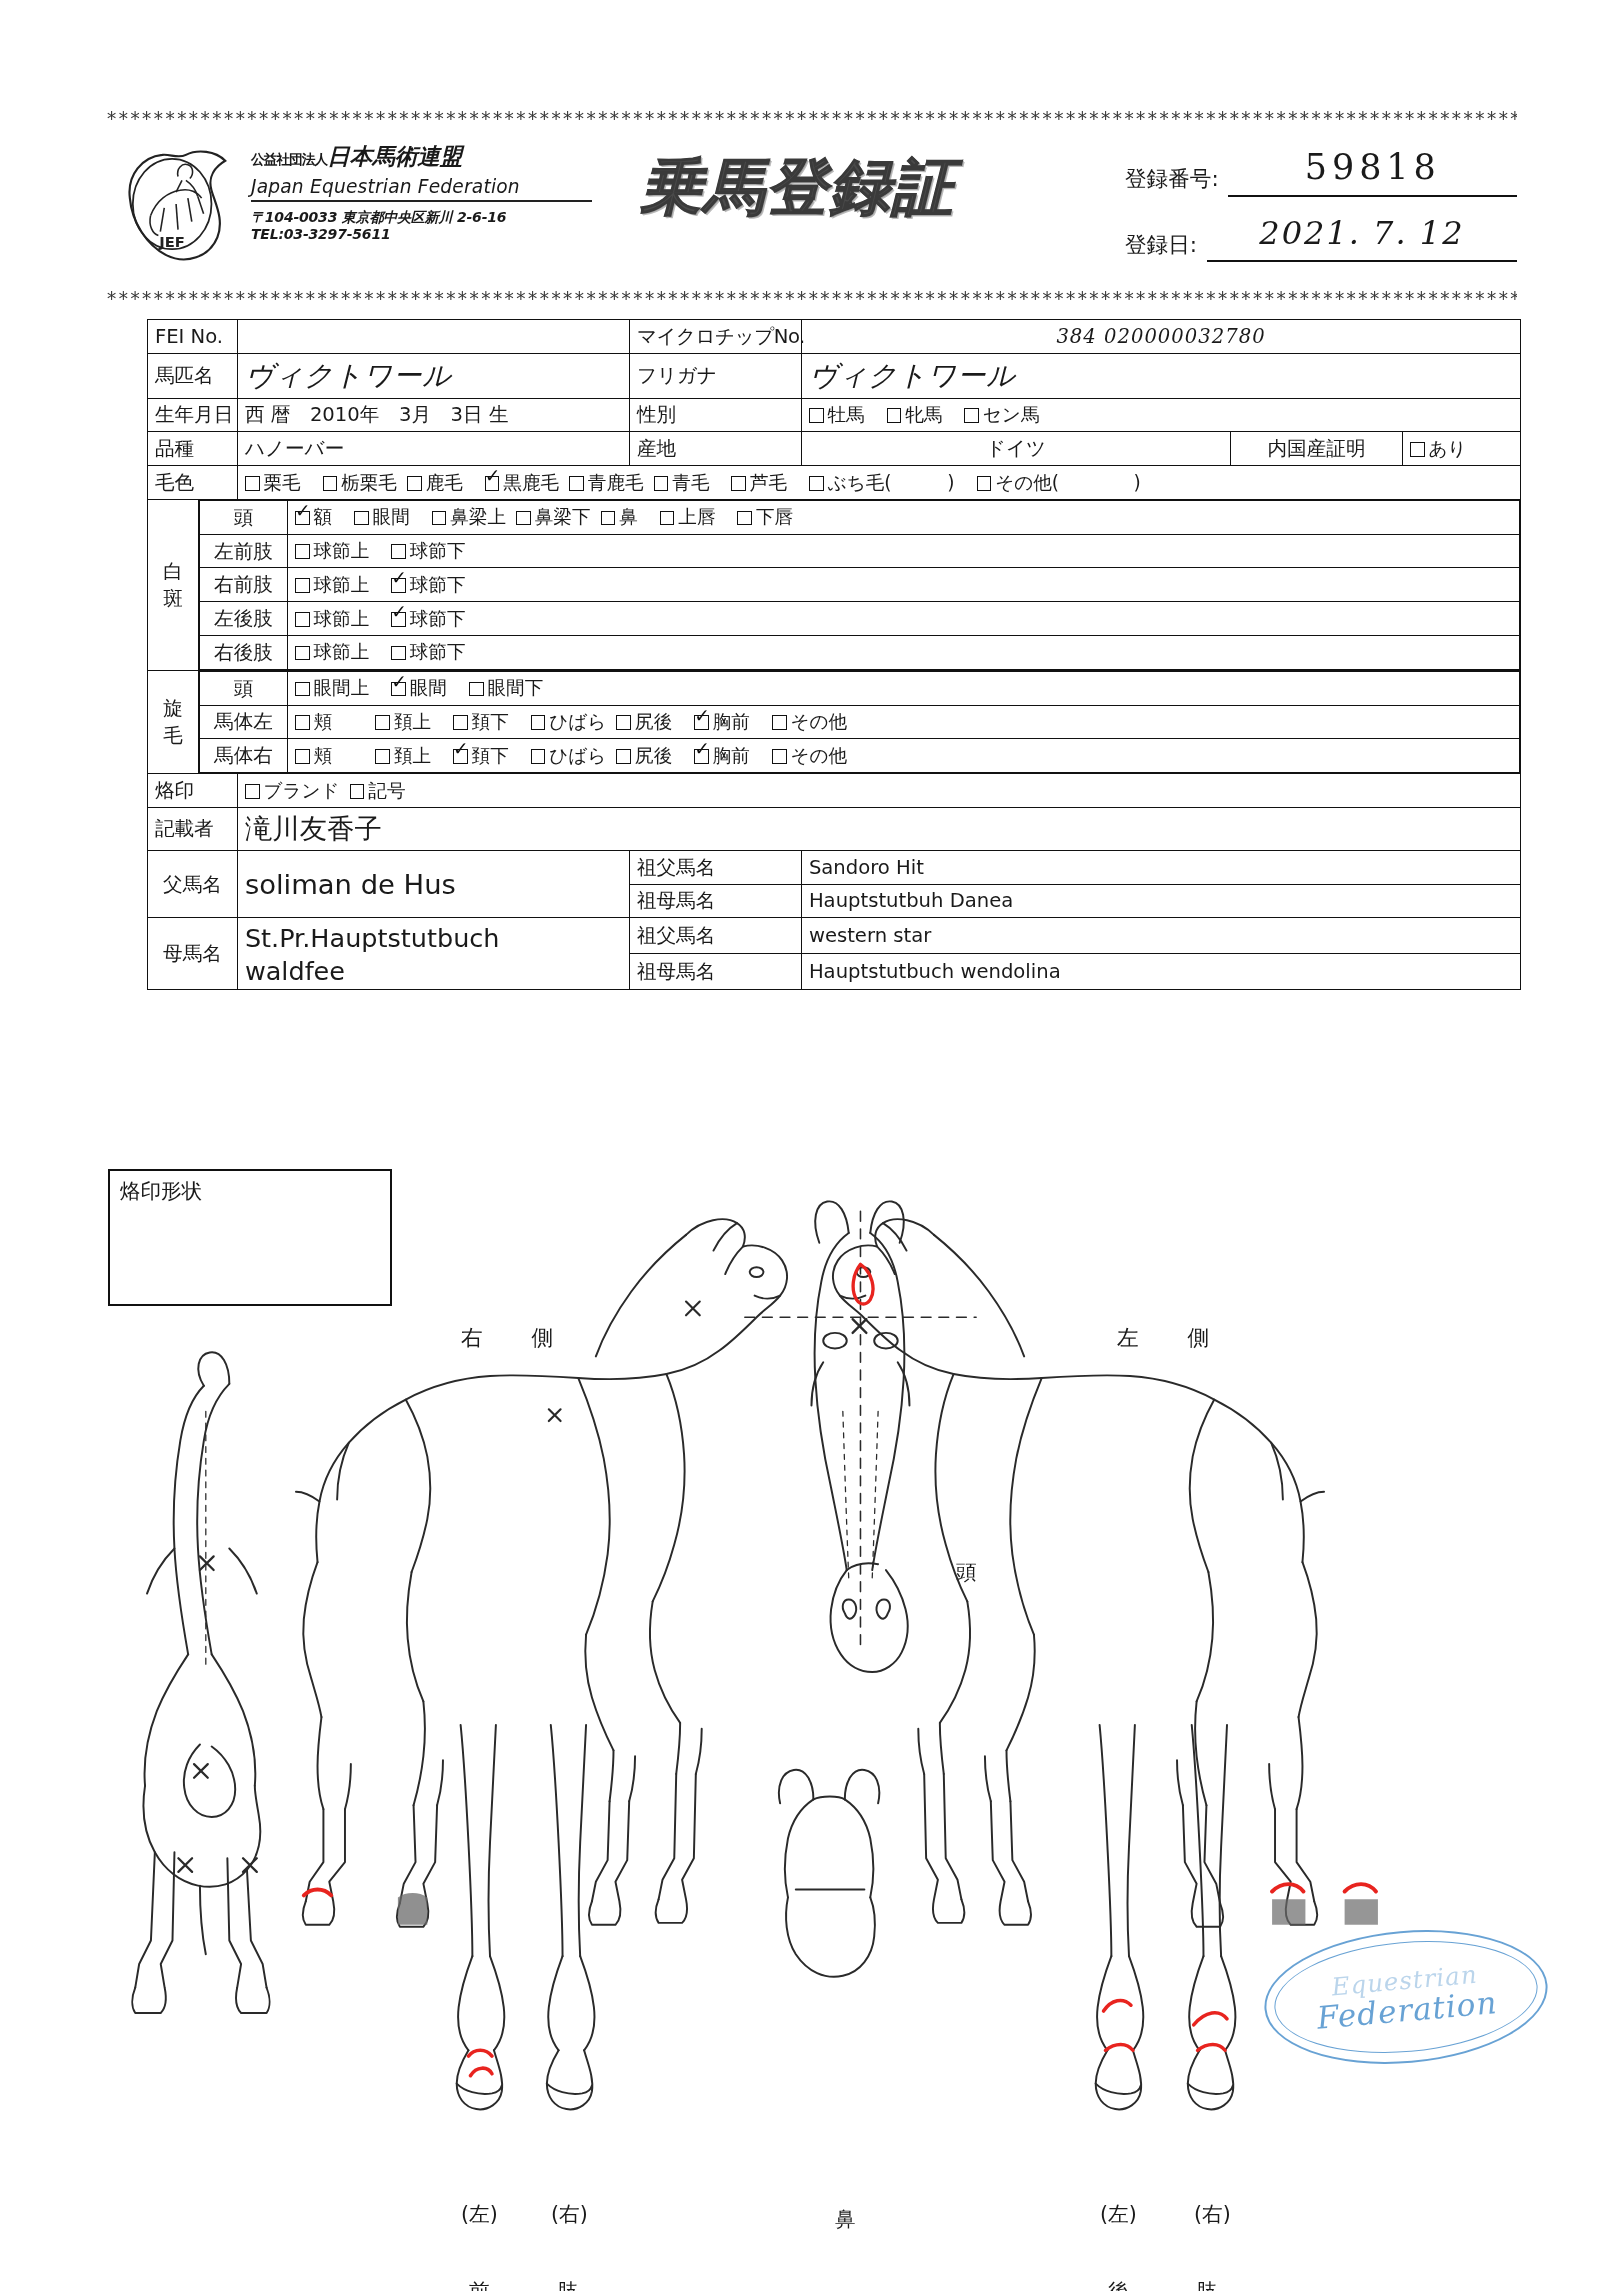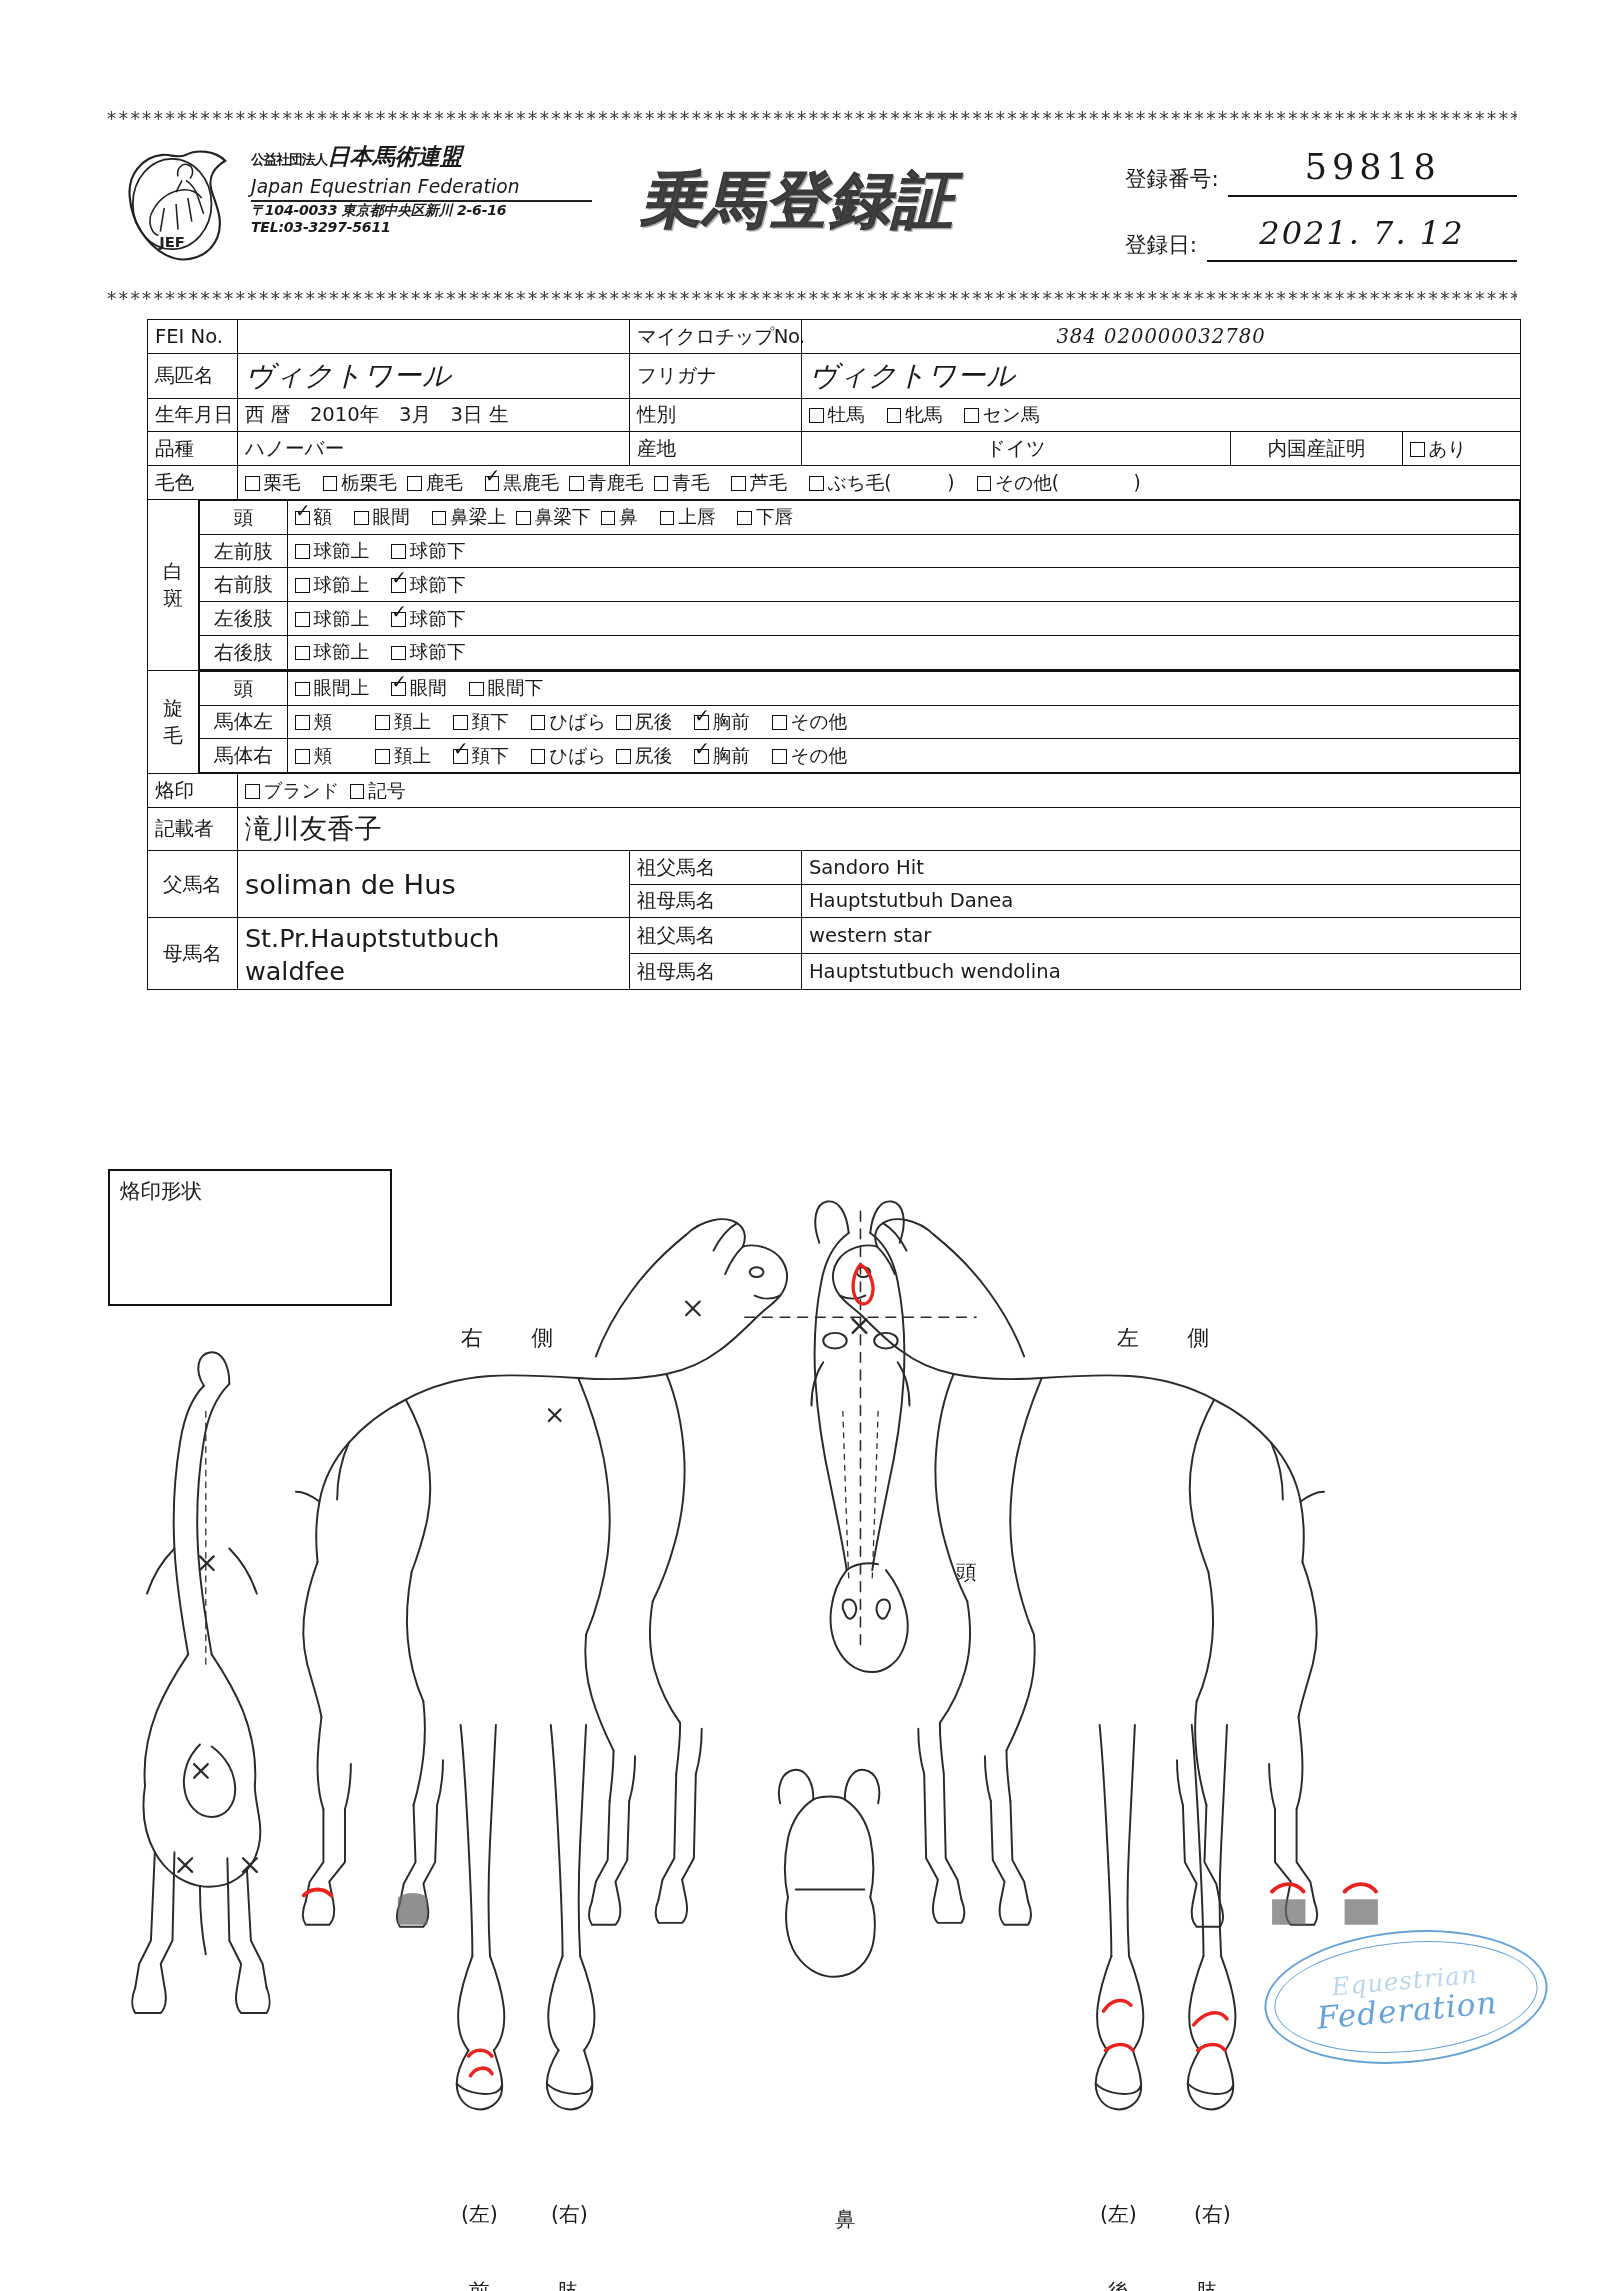--- a/index.html
+++ b/index.html
@@ -26,24 +26,24 @@
 
   
   .header { position:absolute; left:106px; top:137px; width:1411px; height:137px; }
   .jef-logo { position:absolute; left:14.7px; top:9.8px; width:118px; height:116px; }
   .org-block { position:absolute; left:145px; top:3.9px; width:412px; }
   .org-jp { font-size:22.5px; font-weight:bold; letter-spacing:0px; white-space:nowrap;
             font-family:"DejaVu Sans","Liberation Sans",sans-serif; font-style:italic; }
   .org-jp .small { font-size:13.7px; font-style:normal; font-weight:bold; letter-spacing:-1px; }
   .org-en { font-size:18.6px; font-style:italic; font-weight:400; margin-top:3.9px; letter-spacing:0.2px; }
   .org-rule { border-bottom:2px solid #222; width:341px; margin-top:2.9px; }
-  .org-addr { font-size:14px; font-style:italic; font-weight:bold; margin-top:0; line-height:17.6px; letter-spacing:-0.2px;}
+  .org-addr { font-size:14px; font-style:italic; font-weight:bold; margin-top:7px; line-height:17.6px; letter-spacing:-0.2px;}
 
   .doc-title {
-    position:absolute; left:534px; top:23px;
+    position:absolute; left:534px; top:10px;
     font-size:61px; font-weight:bold; font-style:italic;
     letter-spacing:2px;
     color:#4a4a4a;
     text-shadow:1px 1px 0 #999, 2px 2px 0 #bbb;
     -webkit-text-stroke:1px #3a3a3a;
     white-space:nowrap;
   }
 
   .reg-block { position:absolute; left:1019px; top:9.8px; width:392px; }
   .reg-row { display:flex; align-items:flex-end; margin-bottom:17.6px; }

